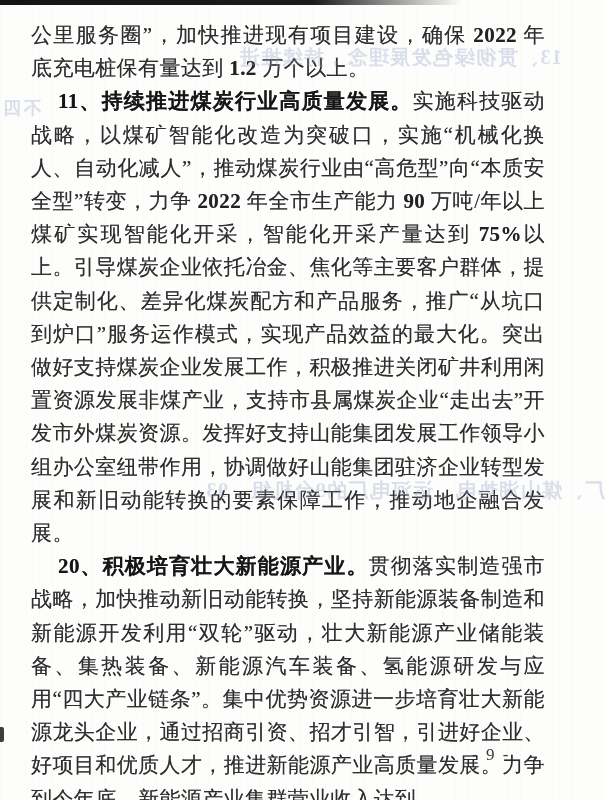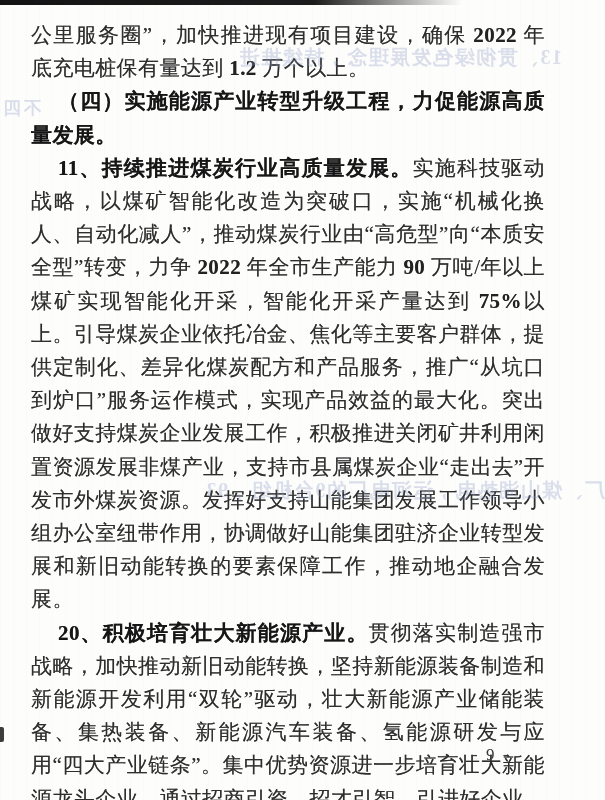--- a/index.html
+++ b/index.html
@@ -98,21 +98,20 @@
 </head>
 <body>
 
 <div class="page">
 
   <div class="edge-top"></div>
   <div class="edge-mark-bl"></div>
 
   <div class="content">
       <p class="para"><span class="run">公里服务圈”，加快推进现有项目建设，确保 </span><span class="run-num">2022</span><span class="run"> 年底充电桩保有量达到 </span><span class="run-num">1.2</span><span class="run"> 万个以上。</span></p>
-      <p class="para indent"><span class="run-bold">（四）实施能源产业转型升级工程，力促能源高质量发展。</span></p>
       <p class="para indent"><span class="run-bold">11、持续推进煤炭行业高质量发展。</span><span class="run">实施科技驱动战略，以煤矿智能化改造为突破口，实施“机械化换人、自动化减人”，推动煤炭行业由“高危型”向“本质安全型”转变，力争 </span><span class="run-num">2022</span><span class="run"> 年全市生产能力 </span><span class="run-num">90</span><span class="run"> 万吨/年以上煤矿实现智能化开采，智能化开采产量达到 </span><span class="run-num">75%</span><span class="run">以上。引导煤炭企业依托冶金、焦化等主要客户群体，提供定制化、差异化煤炭配方和产品服务，推广“从坑口到炉口”服务运作模式，实现产品效益的最大化。突出做好支持煤炭企业发展工作，积极推进关闭矿井利用闲置资源发展非煤产业，支持市县属煤炭企业“走出去”开发市外煤炭资源。发挥好支持山能集团发展工作领导小组办公室纽带作用，协调做好山能集团驻济企业转型发展和新旧动能转换的要素保障工作，推动地企融合发展。</span></p>
       <p class="para indent"><span class="run-bold">20、积极培育壮大新能源产业。</span><span class="run">贯彻落实制造强市战略，加快推动新旧动能转换，坚持新能源装备制造和新能源开发利用“双轮”驱动，壮大新能源产业储能装备、集热装备、新能源汽车装备、氢能源研发与应用“四大产业链条”。集中优势资源进一步培育壮大新能源龙头企业，通过招商引资、招才引智，引进好企业、好项目和优质人才，推进新能源产业高质量发展。力争到今年底，新能源产业集群营业收入达到 </span></p>
     </div>
 
   <div class="pagenum">- 9 -</div>
 
 <div class="bleed" style="left: 238px; top: 44px; font-size: 20px;">13、贯彻绿色发展理念，持续推进</div>
     <div class="bleed" style="left: 205px; top: 477px; font-size: 20px;">厂、煤山湖热电，运河电厂的9台机组，93</div>
     <div class="bleed" style="left: 2px; top: 96px; font-size: 18px;">不四</div>
   </div>

